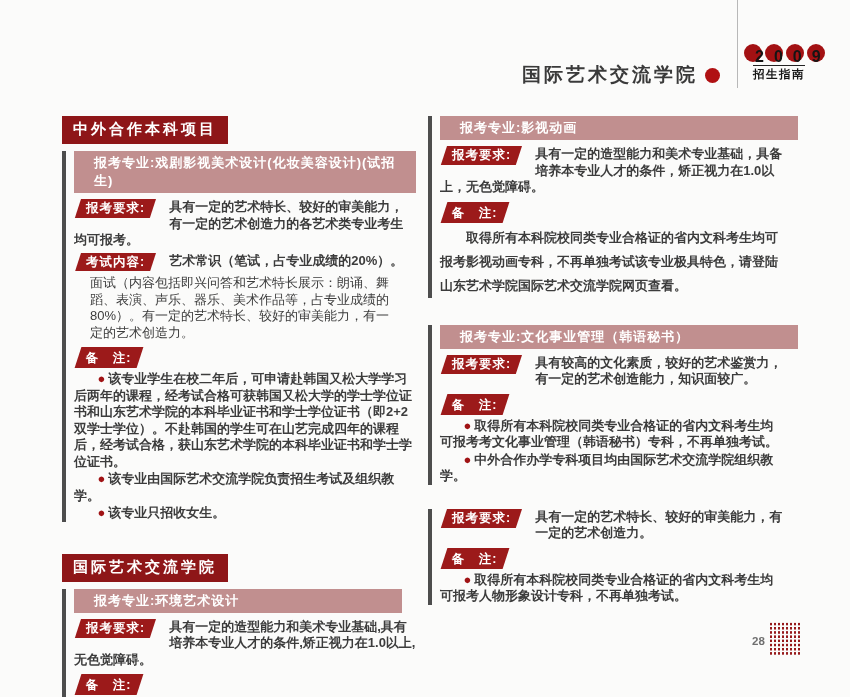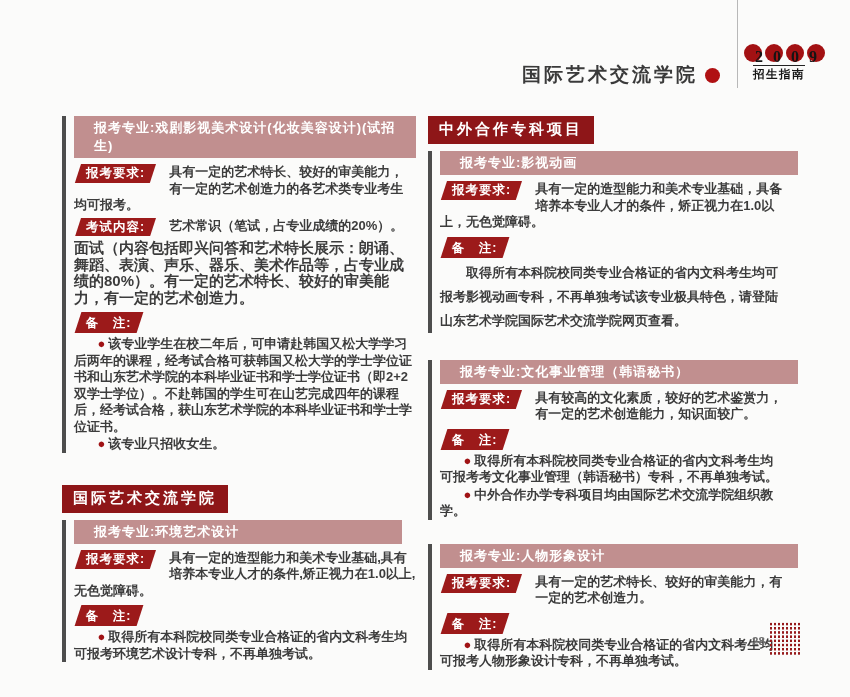--- a/index.html
+++ b/index.html
@@ -12,21 +12,21 @@
     color:#3c3c3c;
     overflow:hidden;
   }
   
   .top-divider { position:absolute; left:737px; top:0; width:1px; height:88px; background:#b8b8b8; }
   .logo { position:absolute; left:744px; top:42px; width:100px; height:50px; }
   .logo-dots { position:absolute; left:0; top:2px; display:flex; }
   .logo-dot { width:18px; height:18px; border-radius:50%; background:#a31113; margin-right:3px; }
   .logo-year {
     position:absolute; left:11px; top:6px; color:#141414;
-    font-size:16px; font-weight:bold; letter-spacing:10px; white-space:nowrap;font-family:Liberation Serif, serif;
+    font-size:16px; font-weight:bold; letter-spacing:10px; white-space:nowrap;
   }
   .logo-label {
     position:absolute; left:9px; top:23px; color:#161616;
     font-size:11.5px; font-weight:bold; letter-spacing:1.5px; white-space:nowrap;
     border-top:1px solid #222; padding-top:1px;
   }
   .title-row { position:absolute; top:62px; right:130px; display:flex; align-items:center; }
   .page-title { font-size:19px; font-weight:bold; color:#3a3a3a; letter-spacing:3px; white-space:nowrap; }
   .title-dot { width:15px; height:15px; border-radius:50%; background:#b01113; margin-left:7px; }
 
@@ -58,21 +58,21 @@
     display:inline-block; background:#9c1a1a;
     transform:skewX(-18deg); padding:1px 8px; margin:0 16px 0 4px;
   }
   .tag .tag-in {
     display:inline-block; transform:skewX(18deg);
     color:#fff; font-style:normal; font-size:12.5px; font-weight:bold; letter-spacing:1px;
     white-space:nowrap;
   }
   .para .tag { float:left; margin-top:0; }
   .note-line { margin:6px 0 3px; }
-  .cont { font-size:15px; font-weight:bold; line-height:16.5px; margin:2px 0; }
+  .cont { font-size:13px; font-weight:normal; line-height:16.5px; margin:2px 16px; }
   .bullet-para { font-size:13px; font-weight:bold; line-height:16.5px; text-indent:1.8em; margin:1px 0; }
   .bullet { color:#a01315; margin-right:3px; }
   .indent-para { font-size:13px; font-weight:bold; line-height:24px; text-indent:2em; margin:2px 0; }
 
   
   .dots-grid {
     position:absolute; left:769px; top:622px; width:32px; height:34px;
     background-image:radial-gradient(#96191b 42%, transparent 50%);
     background-size:4px 4.2px;
   }
@@ -95,38 +95,40 @@
 </div>
 
 <div class="title-row">
   <span class="page-title">国际艺术交流学院</span>
   <span class="title-dot"></span>
 </div>
 
 <div class="col-left">
 
   <div class="section">
+    <div class="section-header">中外合作本科项目</div>
     <div class="block">
       <div class="major-bar">报考专业:戏剧影视美术设计(化妆美容设计)(试招生)</div>
 
       <p class="para">
         <span class="tag"><i class="tag-in">报考要求:</i></span>
         <span class="ptext">具有一定的艺术特长、较好的审美能力，有一定的艺术创造力的各艺术类专业考生均可报考。</span>
       </p>
 
       <p class="para">
         <span class="tag"><i class="tag-in">考试内容:</i></span>
         <span class="ptext">艺术常识（笔试，占专业成绩的20%）。</span>
       </p>
       <p class="cont">面试（内容包括即兴问答和艺术特长展示：朗诵、舞蹈、表演、声乐、器乐、美术作品等，占专业成绩的80%）。有一定的艺术特长、较好的审美能力，有一定的艺术创造力。</p>
 
       <div class="note-line">
         <span class="tag"><i class="tag-in">备　注:</i></span>
       </div>
       <p class="bullet-para"><span class="bullet">●</span><span>该专业学生在校二年后，可申请赴韩国又松大学学习后两年的课程，经考试合格可获韩国又松大学的学士学位证书和山东艺术学院的本科毕业证书和学士学位证书（即2+2双学士学位）。不赴韩国的学生可在山艺完成四年的课程后，经考试合格，获山东艺术学院的本科毕业证书和学士学位证书。</span></p>
+      <p class="bullet-para"><span class="bullet">●</span><span>该专业由国际艺术交流学院负责招生考试及组织教学。</span></p>
       <p class="bullet-para"><span class="bullet">●</span><span>该专业只招收女生。</span></p>
     </div>
   </div>
 
   <div class="section section2">
     <div class="section-header">国际艺术交流学院</div>
     <div class="block">
       <div class="major-bar bar-narrow">报考专业:环境艺术设计</div>
 
       <p class="para">
@@ -138,21 +140,20 @@
         <span class="tag"><i class="tag-in">备　注:</i></span>
       </div>
       <p class="bullet-para"><span class="bullet">●</span><span>取得所有本科院校同类专业合格证的省内文科考生均可报考环境艺术设计专科，不再单独考试。</span></p>
 
     </div>
   </div>
 </div>
 
 <div class="col-right">
 
-  <div class="section-header">中外合作专科项目</div>
 
   
   <div class="block gap-a">
     <div class="major-bar bar-right">报考专业:影视动画</div>
     <p class="para">
       <span class="tag"><i class="tag-in">报考要求:</i></span>
       <span class="ptext">具有一定的造型能力和美术专业基础，具备培养本专业人才的条件，矫正视力在1.0以上，无色觉障碍。</span>
     </p>
     <div class="note-line">
       <span class="tag"><i class="tag-in">备　注:</i></span>
@@ -169,21 +170,20 @@
     </p>
     <div class="note-line">
       <span class="tag"><i class="tag-in">备　注:</i></span>
     </div>
     <p class="bullet-para"><span class="bullet">●</span><span>取得所有本科院校同类专业合格证的省内文科考生均可报考考文化事业管理（韩语秘书）专科，不再单独考试。</span></p>
     <p class="bullet-para"><span class="bullet">●</span><span>中外合作办学专科项目均由国际艺术交流学院组织教学。</span></p>
   </div>
 
   
   <div class="block">
-    <div class="major-bar bar-right">报考专业:人物形象设计</div>
     <p class="para">
       <span class="tag"><i class="tag-in">报考要求:</i></span>
       <span class="ptext">具有一定的艺术特长、较好的审美能力，有一定的艺术创造力。</span>
     </p>
     <div class="note-line">
       <span class="tag"><i class="tag-in">备　注:</i></span>
     </div>
     <p class="bullet-para"><span class="bullet">●</span><span>取得所有本科院校同类专业合格证的省内文科考生均可报考人物形象设计专科，不再单独考试。</span></p>
 
   </div>

